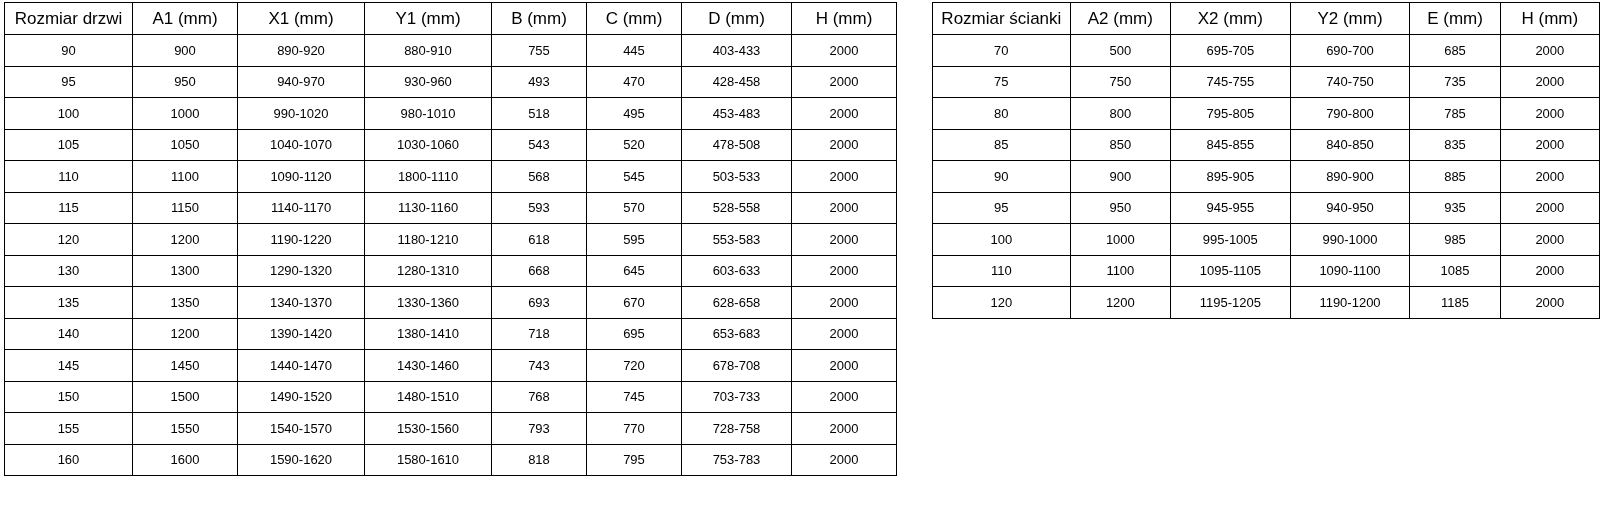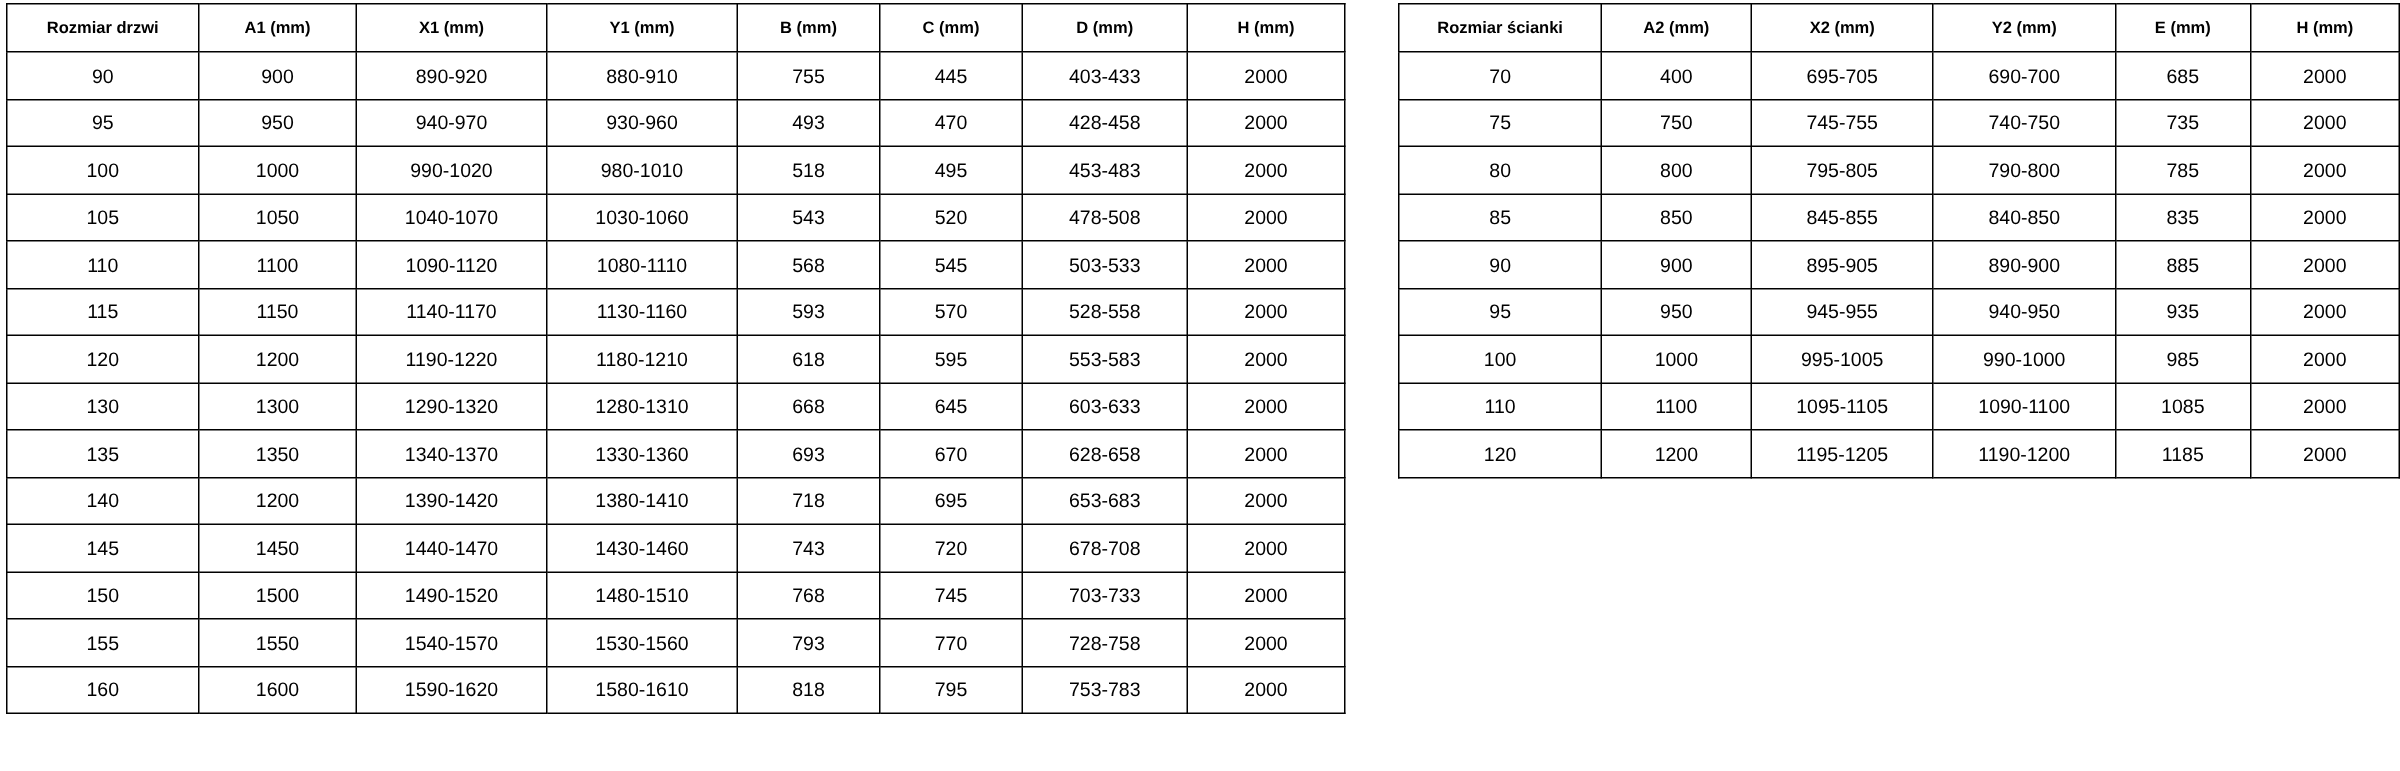--- a/index.html
+++ b/index.html
@@ -34,23 +34,23 @@
   table.data-table th,
   table.data-table td {
     border: 1px solid #000000;
     text-align: center;
     vertical-align: middle;
     padding: 0;
     font-weight: normal;
     white-space: nowrap;
   }
   table.data-table th {
-    font-weight: bold;
+    font-weight: normal;
     height: 31px;
-    font-size: 11px;
+    font-size: 17px;
   }
   table.data-table td {
     height: 30.5px;
   }
 
   
   #doors-table col.c0 { width: 128px; }
   #doors-table col.c1 { width: 105px; }
   #doors-table col.c2 { width: 127px; }
   #doors-table col.c3 { width: 127px; }
@@ -134,21 +134,21 @@
             <td>1030-1060</td>
             <td>543</td>
             <td>520</td>
             <td>478-508</td>
             <td>2000</td>
           </tr>
           <tr>
             <td>110</td>
             <td>1100</td>
             <td>1090-1120</td>
-            <td>1080-1110</td>
+            <td>1800-1110</td>
             <td>568</td>
             <td>545</td>
             <td>503-533</td>
             <td>2000</td>
           </tr>
           <tr>
             <td>115</td>
             <td>1150</td>
             <td>1140-1170</td>
             <td>1130-1160</td>
@@ -257,21 +257,21 @@
             <th>A2 (mm)</th>
             <th>X2 (mm)</th>
             <th>Y2 (mm)</th>
             <th>E (mm)</th>
             <th>H (mm)</th>
           </tr>
       </thead>
       <tbody id="walls-body">
           <tr>
             <td>70</td>
-            <td>400</td>
+            <td>500</td>
             <td>695-705</td>
             <td>690-700</td>
             <td>685</td>
             <td>2000</td>
           </tr>
           <tr>
             <td>75</td>
             <td>750</td>
             <td>745-755</td>
             <td>740-750</td>

